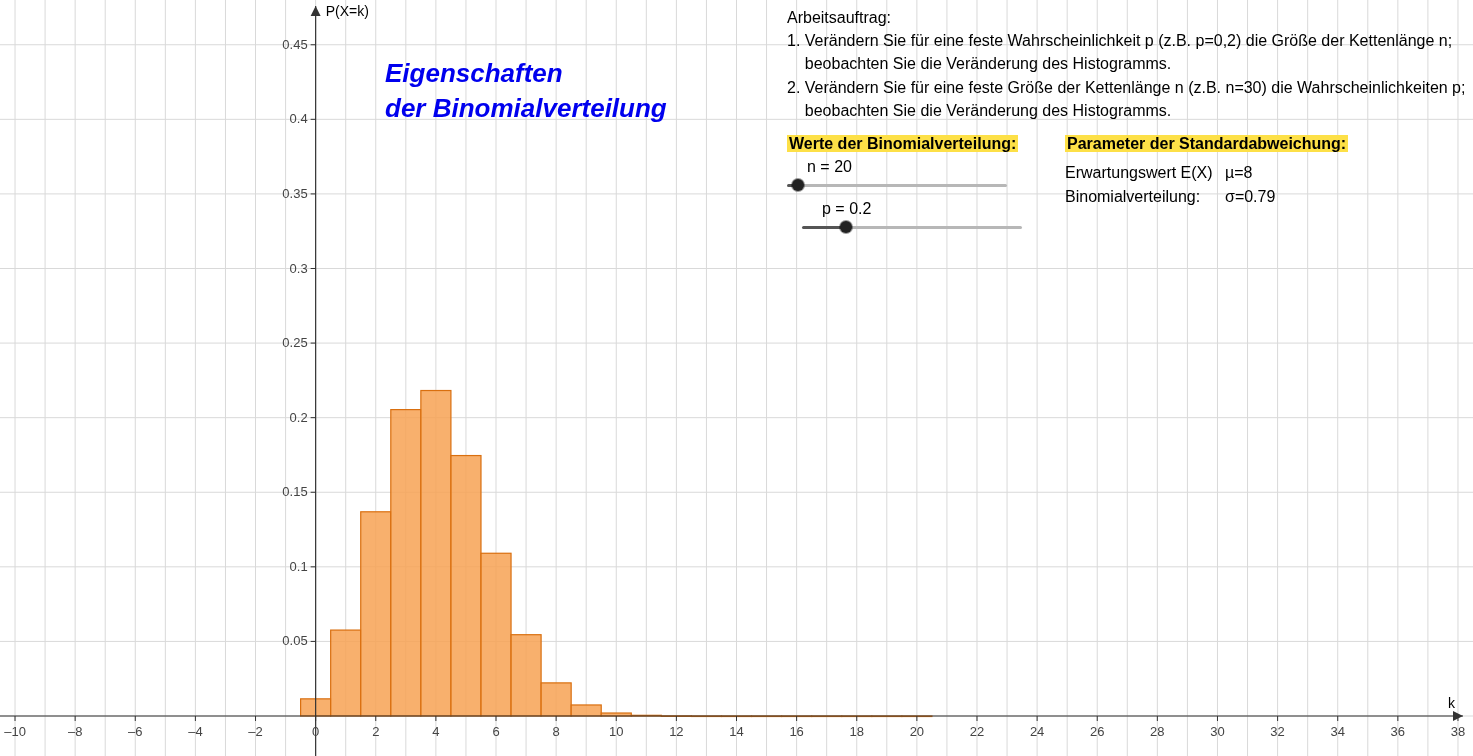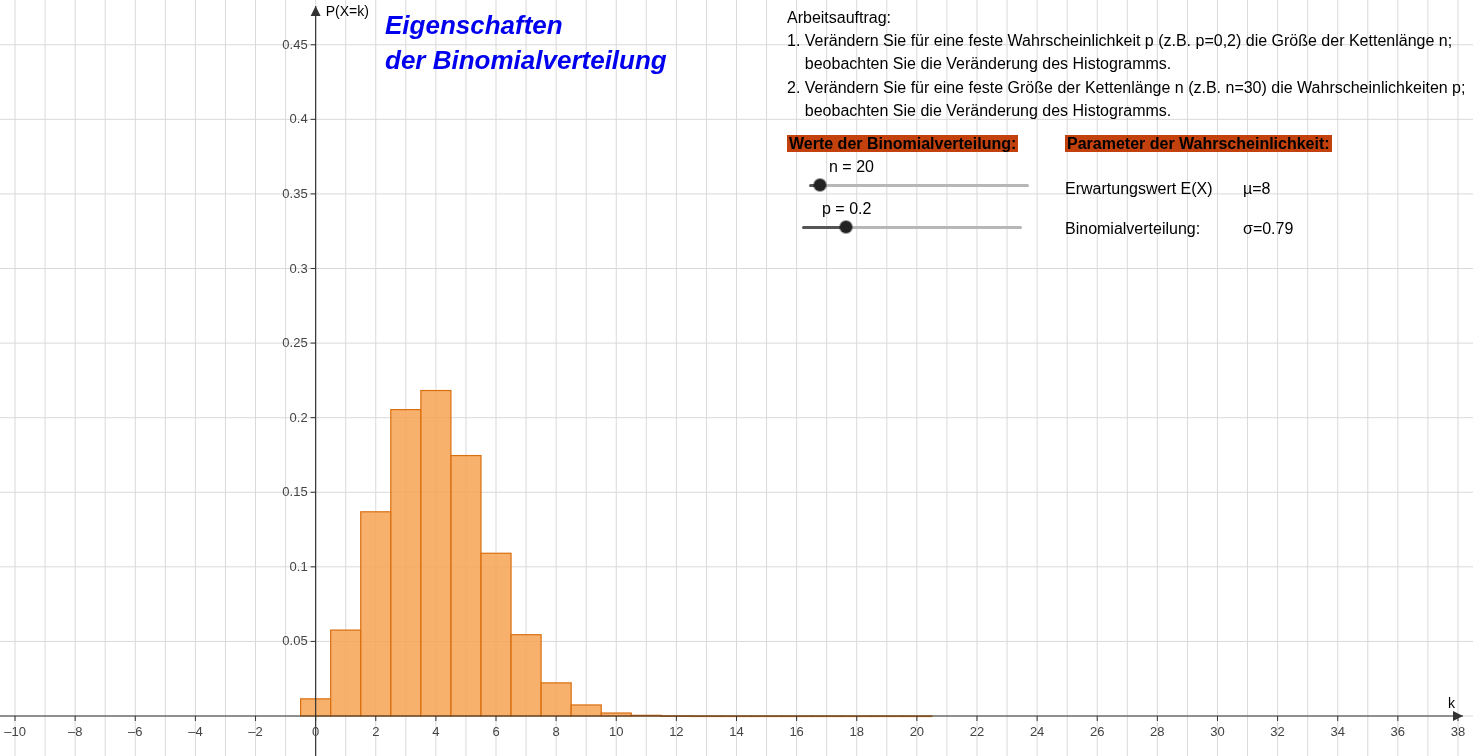--- a/index.html
+++ b/index.html
@@ -19,30 +19,31 @@
   }
   svg { display: block; }
   .title {
     position: absolute;
     font-weight: bold;
     font-style: italic;
     color: #0000ee;
     font-size: 26px;
     line-height: 1.35;
     white-space: pre;
+    margin-top: 48px;
   }
   .overlay-text {
     position: absolute;
     font-size: 16px;
     color: #000;
     line-height: 1.45;
   }
   .section-label {
     font-weight: bold;
-    background: #c2410c;
+    background: #fde047;
     padding: 0 2px;
   }
   .slider-group {
     position: absolute;
   }
   .slider-label {
     font-size: 16px;
     color: #000;
     margin-left: 20px;
   }
@@ -70,21 +71,21 @@
     width: 12px;
     height: 12px;
     border-radius: 50%;
     background: #222;
     box-shadow: 0 0 0 1px rgba(0,0,0,0.4);
   }
   .param-table {
     position: absolute;
     font-size: 16px;
   }
-  .param-table .row { display:flex; gap: 18px; margin-top: 22px;}
+  .param-table .row { display:flex; margin-top: 6px;}
 </style>
 </head>
 <body>
 
 <div id="stage">
   <svg id="plot" width="1473" height="756">
       <g>
         <line x1="15.030612244897958" y1="0" x2="15.030612244897958" y2="756" stroke="#d9d9d9" stroke-width="1"></line>
         <line x1="45.09183673469388" y1="0" x2="45.09183673469388" y2="756" stroke="#d9d9d9" stroke-width="1"></line>
         <line x1="75.1530612244898" y1="0" x2="75.1530612244898" y2="756" stroke="#d9d9d9" stroke-width="1"></line>
@@ -258,40 +259,40 @@
     <div style="white-space:pre;">1. Verändern Sie für eine feste Wahrscheinlichkeit p (z.B. p=0,2) die Größe der Kettenlänge n;</div>
     <div style="white-space:pre;">    beobachten Sie die Veränderung des Histogramms.</div>
     <div style="white-space:pre;">2. Verändern Sie für eine feste Größe der Kettenlänge n (z.B. n=30) die Wahrscheinlichkeiten p;</div>
     <div style="white-space:pre;">    beobachten Sie die Veränderung des Histogramms.</div>
   </div>
 
   <div class="overlay-text" style="left:787px; top:132px;">
     <span class="section-label">Werte der Binomialverteilung:</span>
   </div>
 
-  <div class="slider-group" style="left:809px; top:158px; width:220px;">
+  <div class="slider-group" style="left:787px; top:158px; width:220px;">
     <div class="slider-label">n = 20</div>
     <div class="slider-track-wrap">
       <div class="slider-track left" id="n-left" style="left: 0px; width: 11px;"></div>
       <div class="slider-track right" id="n-right" style="left: 11px; width: 209px;"></div>
       <div class="slider-thumb" id="n-thumb" style="left: 5px;"></div>
     </div>
   </div>
 
   <div class="slider-group" style="left:802px; top:200px; width:220px;">
     <div class="slider-label">p = 0.2</div>
     <div class="slider-track-wrap">
       <div class="slider-track left" id="p-left" style="left: 0px; width: 44px;"></div>
       <div class="slider-track right" id="p-right" style="left: 44px; width: 176px;"></div>
       <div class="slider-thumb" id="p-thumb" style="left: 38px;"></div>
     </div>
   </div>
 
   <div class="overlay-text" style="left:1065px; top:132px;">
-    <span class="section-label">Parameter der Wahrscheinlichkeit:</span>
+    <span class="section-label">Parameter der Standardabweichung:</span>
   </div>
 
   <div class="param-table" style="left:1065px; top:158px;">
     <div class="row">
       <span style="width:160px;">Erwartungswert E(X)</span>
       <span>µ=8</span>
     </div>
     <div class="row">
       <span style="width:160px;">Binomialverteilung:</span>
       <span>σ=0.79</span>

